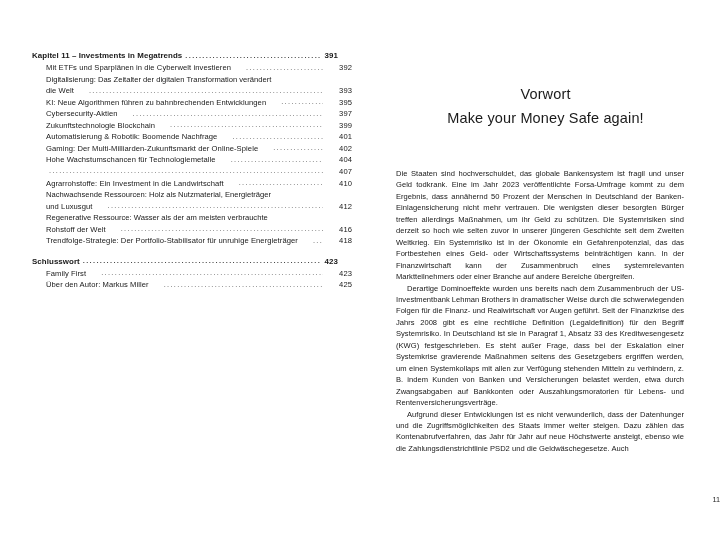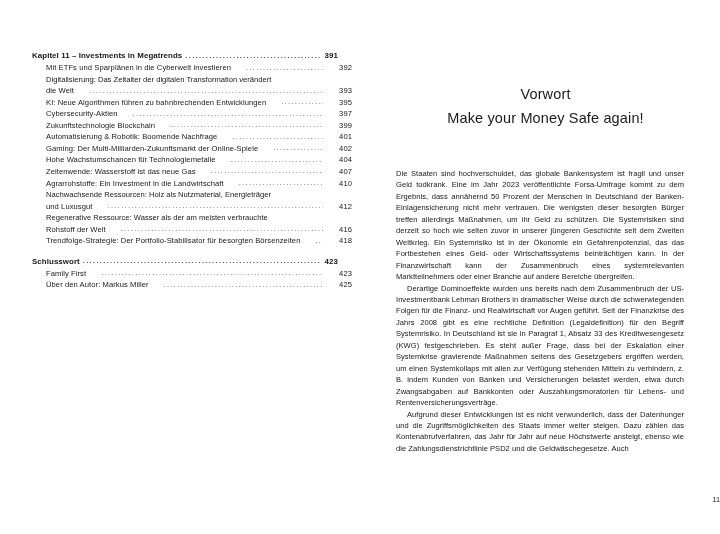--- a/index.html
+++ b/index.html
@@ -215,21 +215,20 @@
             <span class="label">Gaming: Der Multi-Milliarden-Zukunftsmarkt der Online-Spiele</span>
             <span class="leader"></span>
             <span class="pagenum">402</span>
           </div>
           <div class="toc-entry level-2">
             <span class="label">Hohe Wachstumschancen für Technologiemetalle</span>
             <span class="leader"></span>
             <span class="pagenum">404</span>
           </div>
           <div class="toc-entry level-2">
-            <span class="label">Zeitenwende: Wasserstoff ist das neue Gas</span>
             <span class="leader"></span>
             <span class="pagenum">407</span>
           </div>
           <div class="toc-entry level-2">
             <span class="label">Agrarrohstoffe: Ein Investment in die Landwirtschaft</span>
             <span class="leader"></span>
             <span class="pagenum">410</span>
           </div>
           <div class="toc-cont">Nachwachsende Ressourcen: Holz als Nutzmaterial, Energieträger</div>
           <div class="toc-entry level-2">
@@ -237,21 +236,21 @@
             <span class="leader"></span>
             <span class="pagenum">412</span>
           </div>
           <div class="toc-cont">Regenerative Ressource: Wasser als der am meisten verbrauchte</div>
           <div class="toc-entry level-2">
             <span class="label">Rohstoff der Welt</span>
             <span class="leader"></span>
             <span class="pagenum">416</span>
           </div>
           <div class="toc-entry level-2">
-            <span class="label">Trendfolge-Strategie: Der Portfolio-Stabilisator für besorgten Börsenzeiten</span>
+            <span class="label">Trendfolge-Strategie: Der Portfolio-Stabilisator für unruhige Energieträger</span>
             <span class="leader"></span>
             <span class="pagenum">418</span>
           </div>
         </div>
         <div class="toc-group">
           <div class="toc-entry level-1">
             <span class="label">Schlusswort</span>
             <span class="leader"></span>
             <span class="pagenum">423</span>
           </div>

